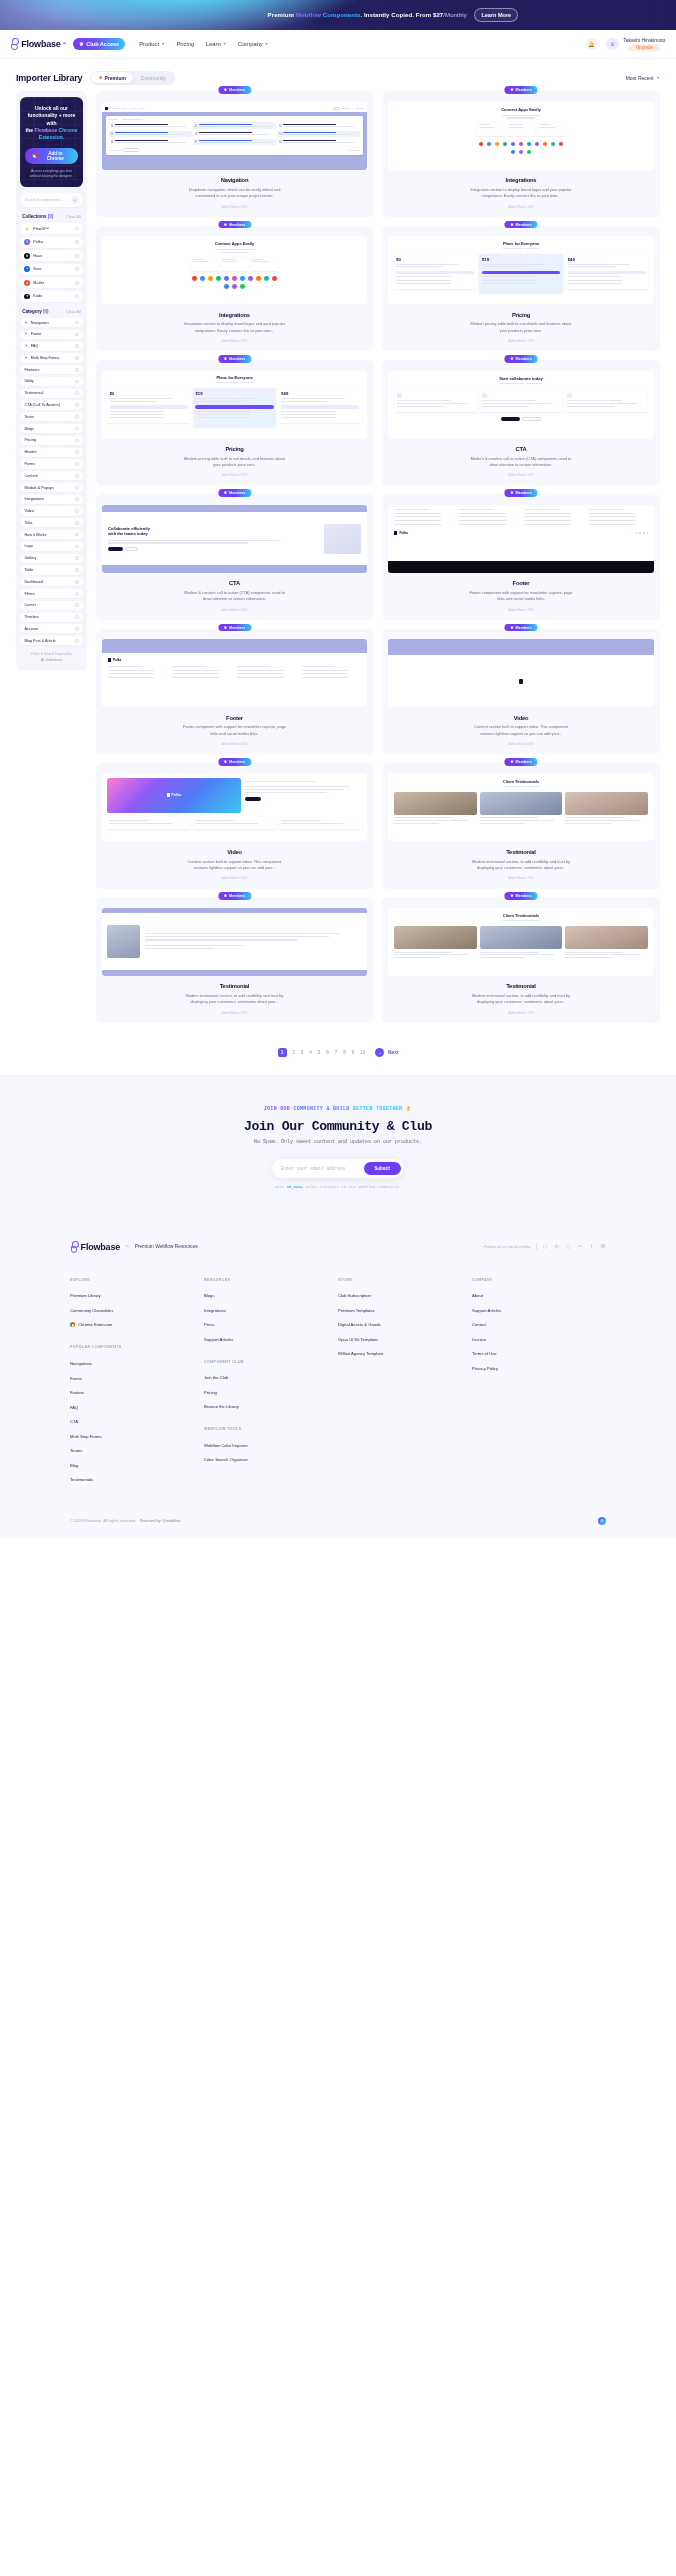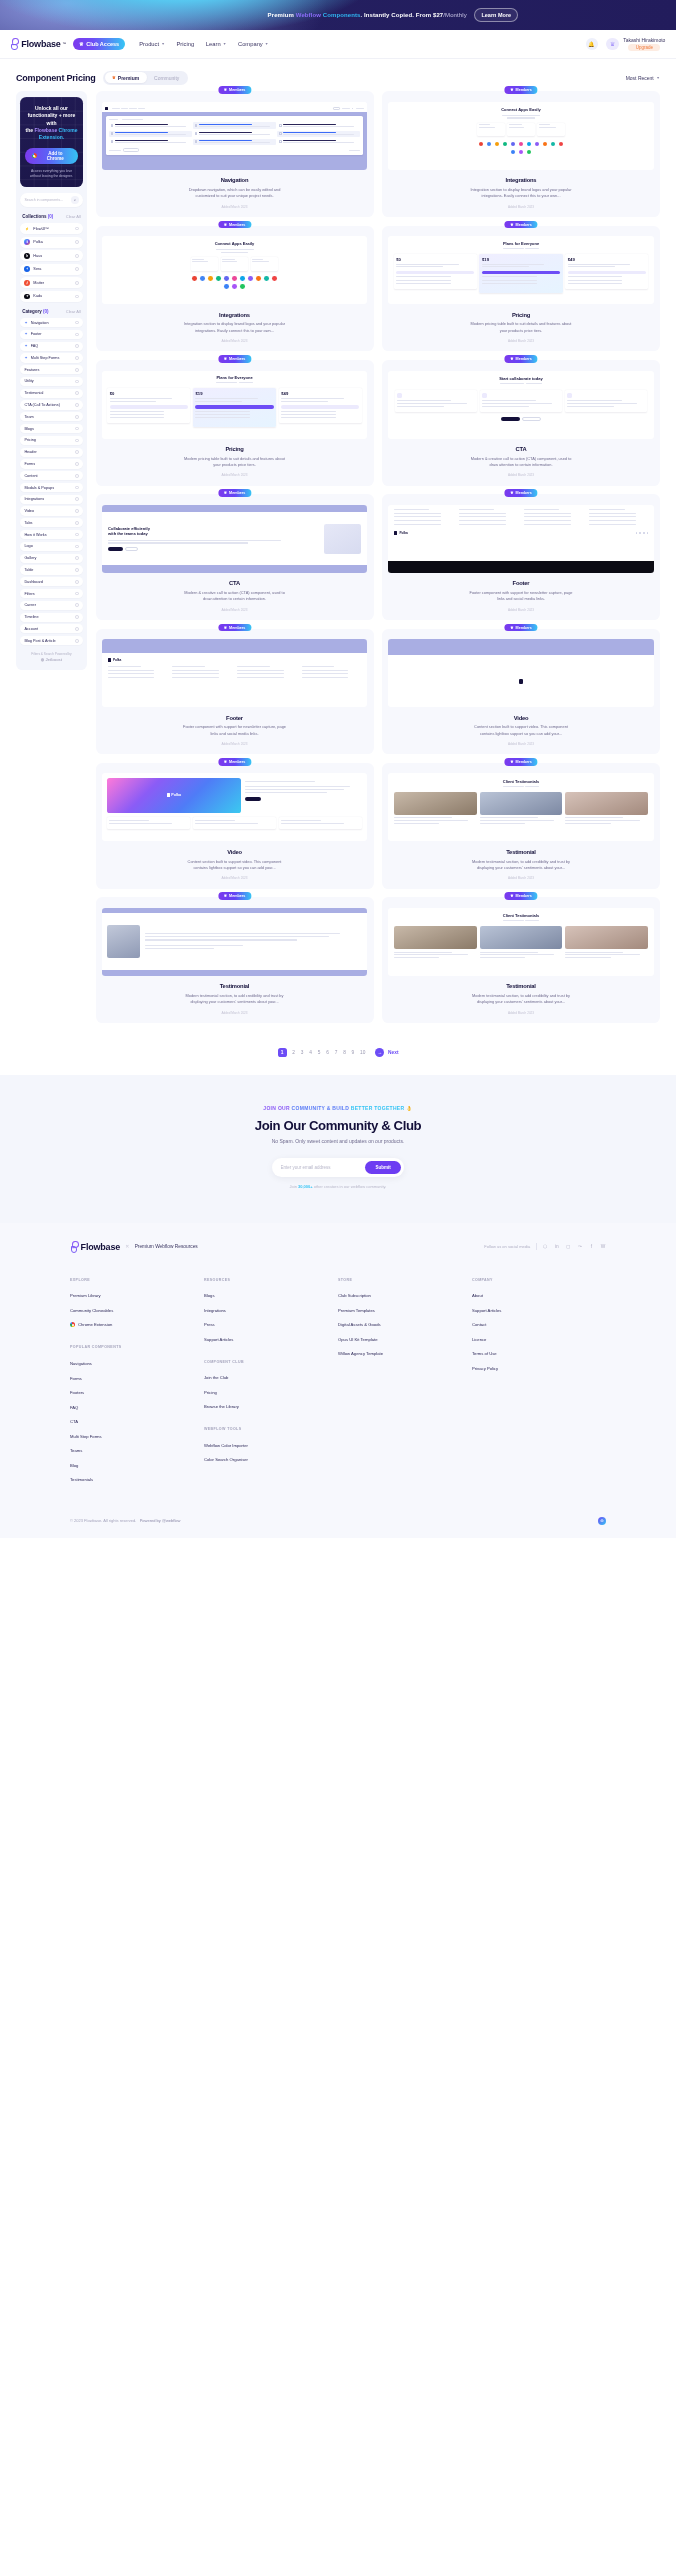--- a/index.html
+++ b/index.html
@@ -129,21 +129,21 @@
 
   
   .pager{display:flex;align-items:center;justify-content:center;gap:5.8px;padding:4.2px 0 18px 0;}
   .pg{font-size:4.8px;color:#9b9ab2;}
   .pg.cur{background:#6d4df6;color:#fff;width:9px;height:9px;border-radius:2.6px;display:flex;align-items:center;justify-content:center;font-weight:700;}
   .pg-next{display:flex;align-items:center;gap:3.7px;margin-left:4.2px;}
   .pg-arrow{width:9px;height:9px;border-radius:50%;background:#6d4df6;color:#fff;display:flex;align-items:center;justify-content:center;font-size:4.8px;}
   .pg-next span{font-size:4.8px;color:#6d4df6;font-weight:600;}
 
   
-  .community{background:#f4f6fc;padding:30px 0 34px 0;text-align:center;}
+  .community{background:#f4f6fc;padding:30px 0 34px 0;text-align:center;font-family:Liberation Mono, monospace;}
   .comm-eyebrow{font-size:5px;font-weight:700;letter-spacing:0.3px;}
   .comm-eyebrow .g1{color:#8b5cf6;} .comm-eyebrow .g2{color:#5b7cf6;} .comm-eyebrow .g3{color:#35c4f4;}
   .comm-title{font-size:13.2px;font-weight:800;letter-spacing:-0.4px;margin-top:6.3px;color:#14103a;}
   .comm-sub{font-size:5px;color:#6f6b8e;margin-top:5.8px;}
   .comm-form{margin:13.7px auto 0 auto;width:132px;background:#fff;border-radius:12.7px;display:flex;align-items:center;
     padding:2.6px 2.6px 2.6px 8.5px;box-shadow:0 1.6px 7.4px rgba(20,16,58,.06);}
   .comm-form input{border:0;outline:0;flex:1;font-size:4.5px;color:#2c2754;font-family:inherit;background:transparent;}
   .comm-form input::placeholder{color:#b7b6c9;}
   .submit-btn{background:#6d3df2;color:#fff;font-size:4.5px;font-weight:600;padding:4.2px 10.6px;border-radius:10.6px;border:0;font-family:inherit;}
   .comm-note{font-size:4px;color:#b8b7c9;margin-top:7.4px;}
@@ -214,21 +214,21 @@
         <div class="user-ava">♕</div>
         <div class="user-meta">
           <div class="user-name">Takashi Hirakimoto</div>
           <div class="upgrade-pill">Upgrade</div>
         </div>
       </div>
     </div>
   </div>
 
   <div class="libhead">
-    <div class="libtitle">Component Pricing</div>
+    <div class="libtitle">Importer Library</div>
     <div class="segment">
       <div class="seg active">
         <span style="color:#f0793a;font-size:4.2px;">♕</span>
         <span>Premium</span>
       </div>
       <div class="seg">
         <span>Community</span>
       </div>
     </div>
     <div class="sortsel">

